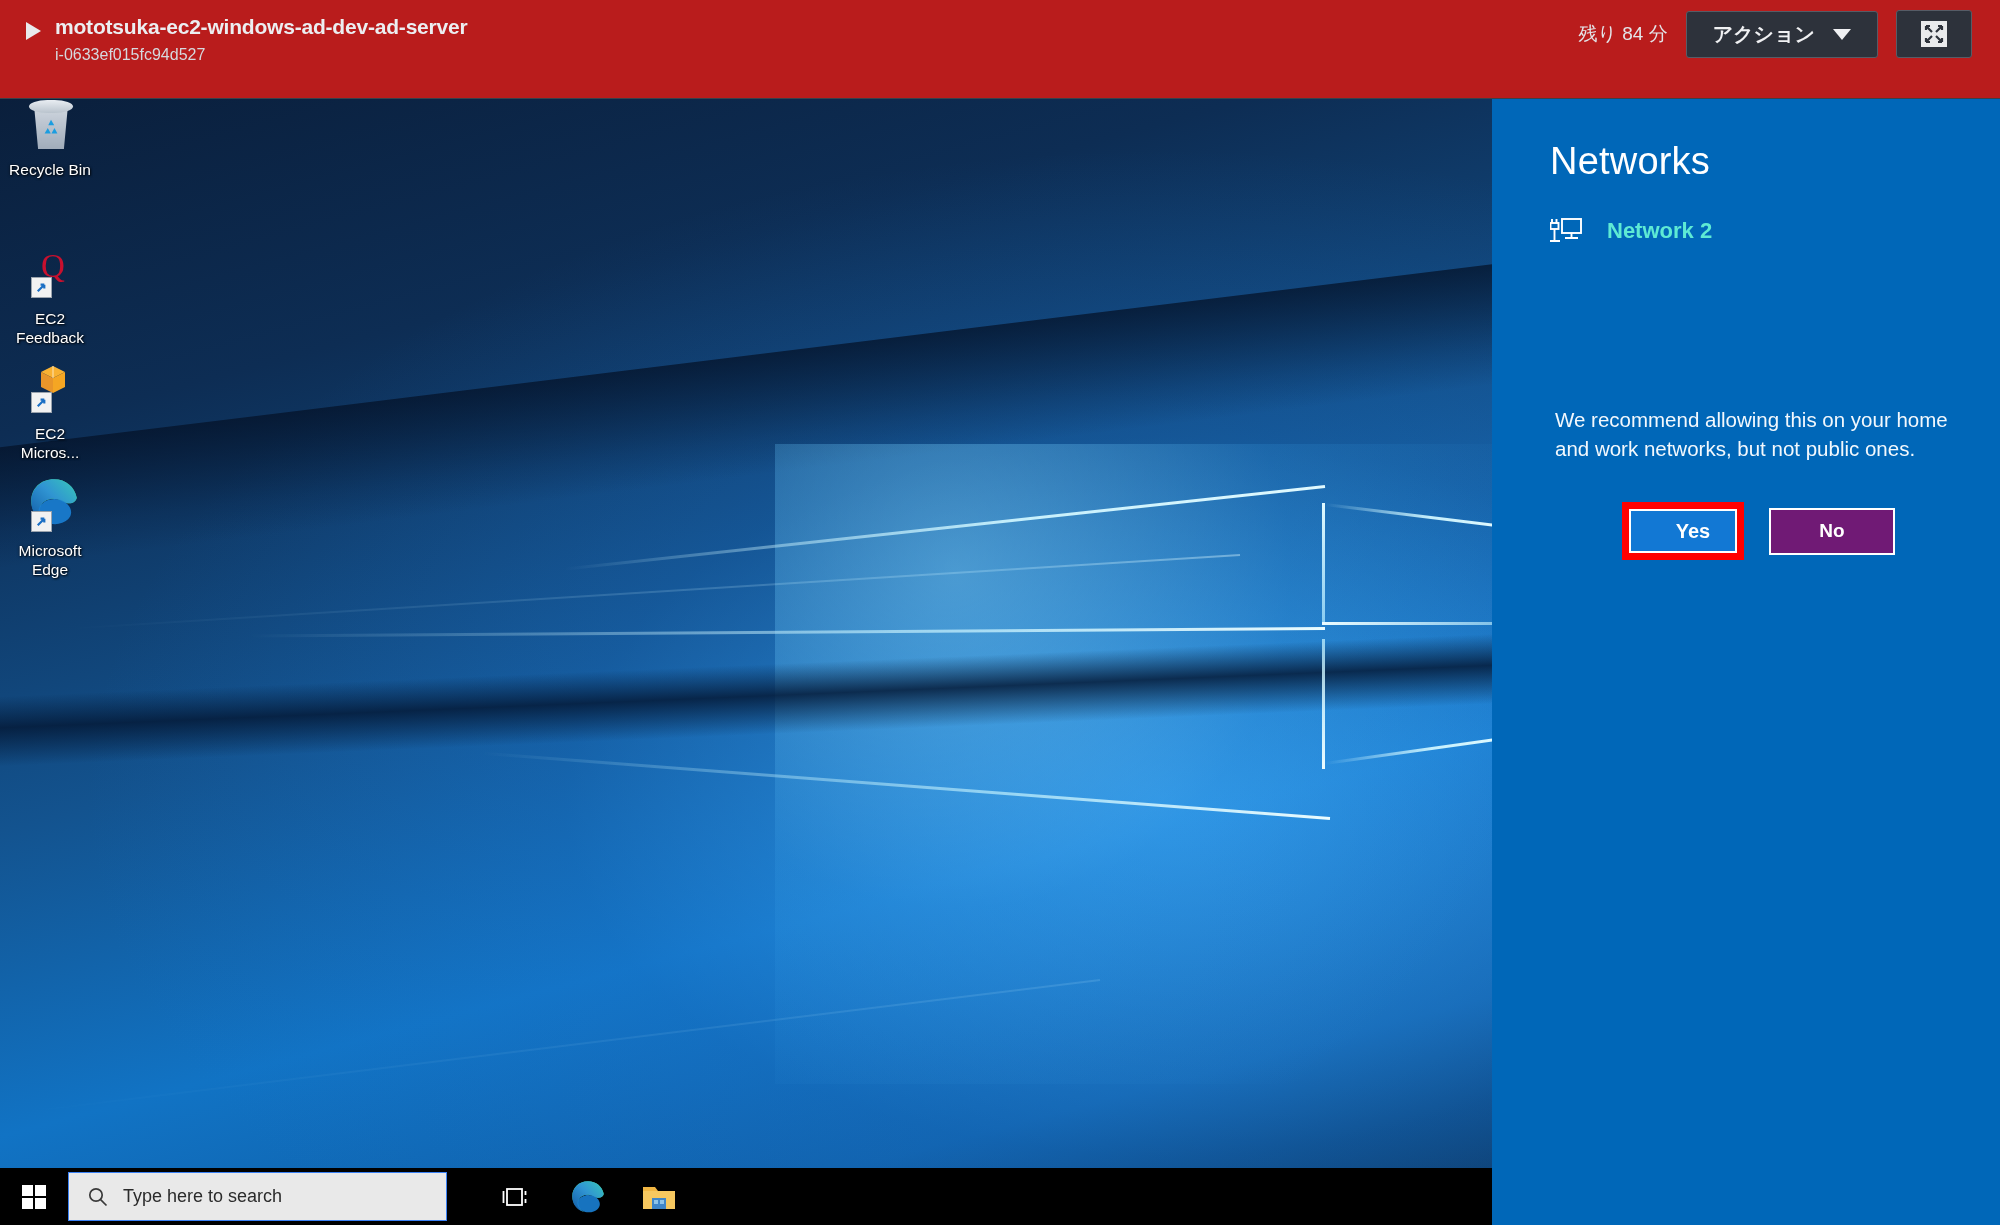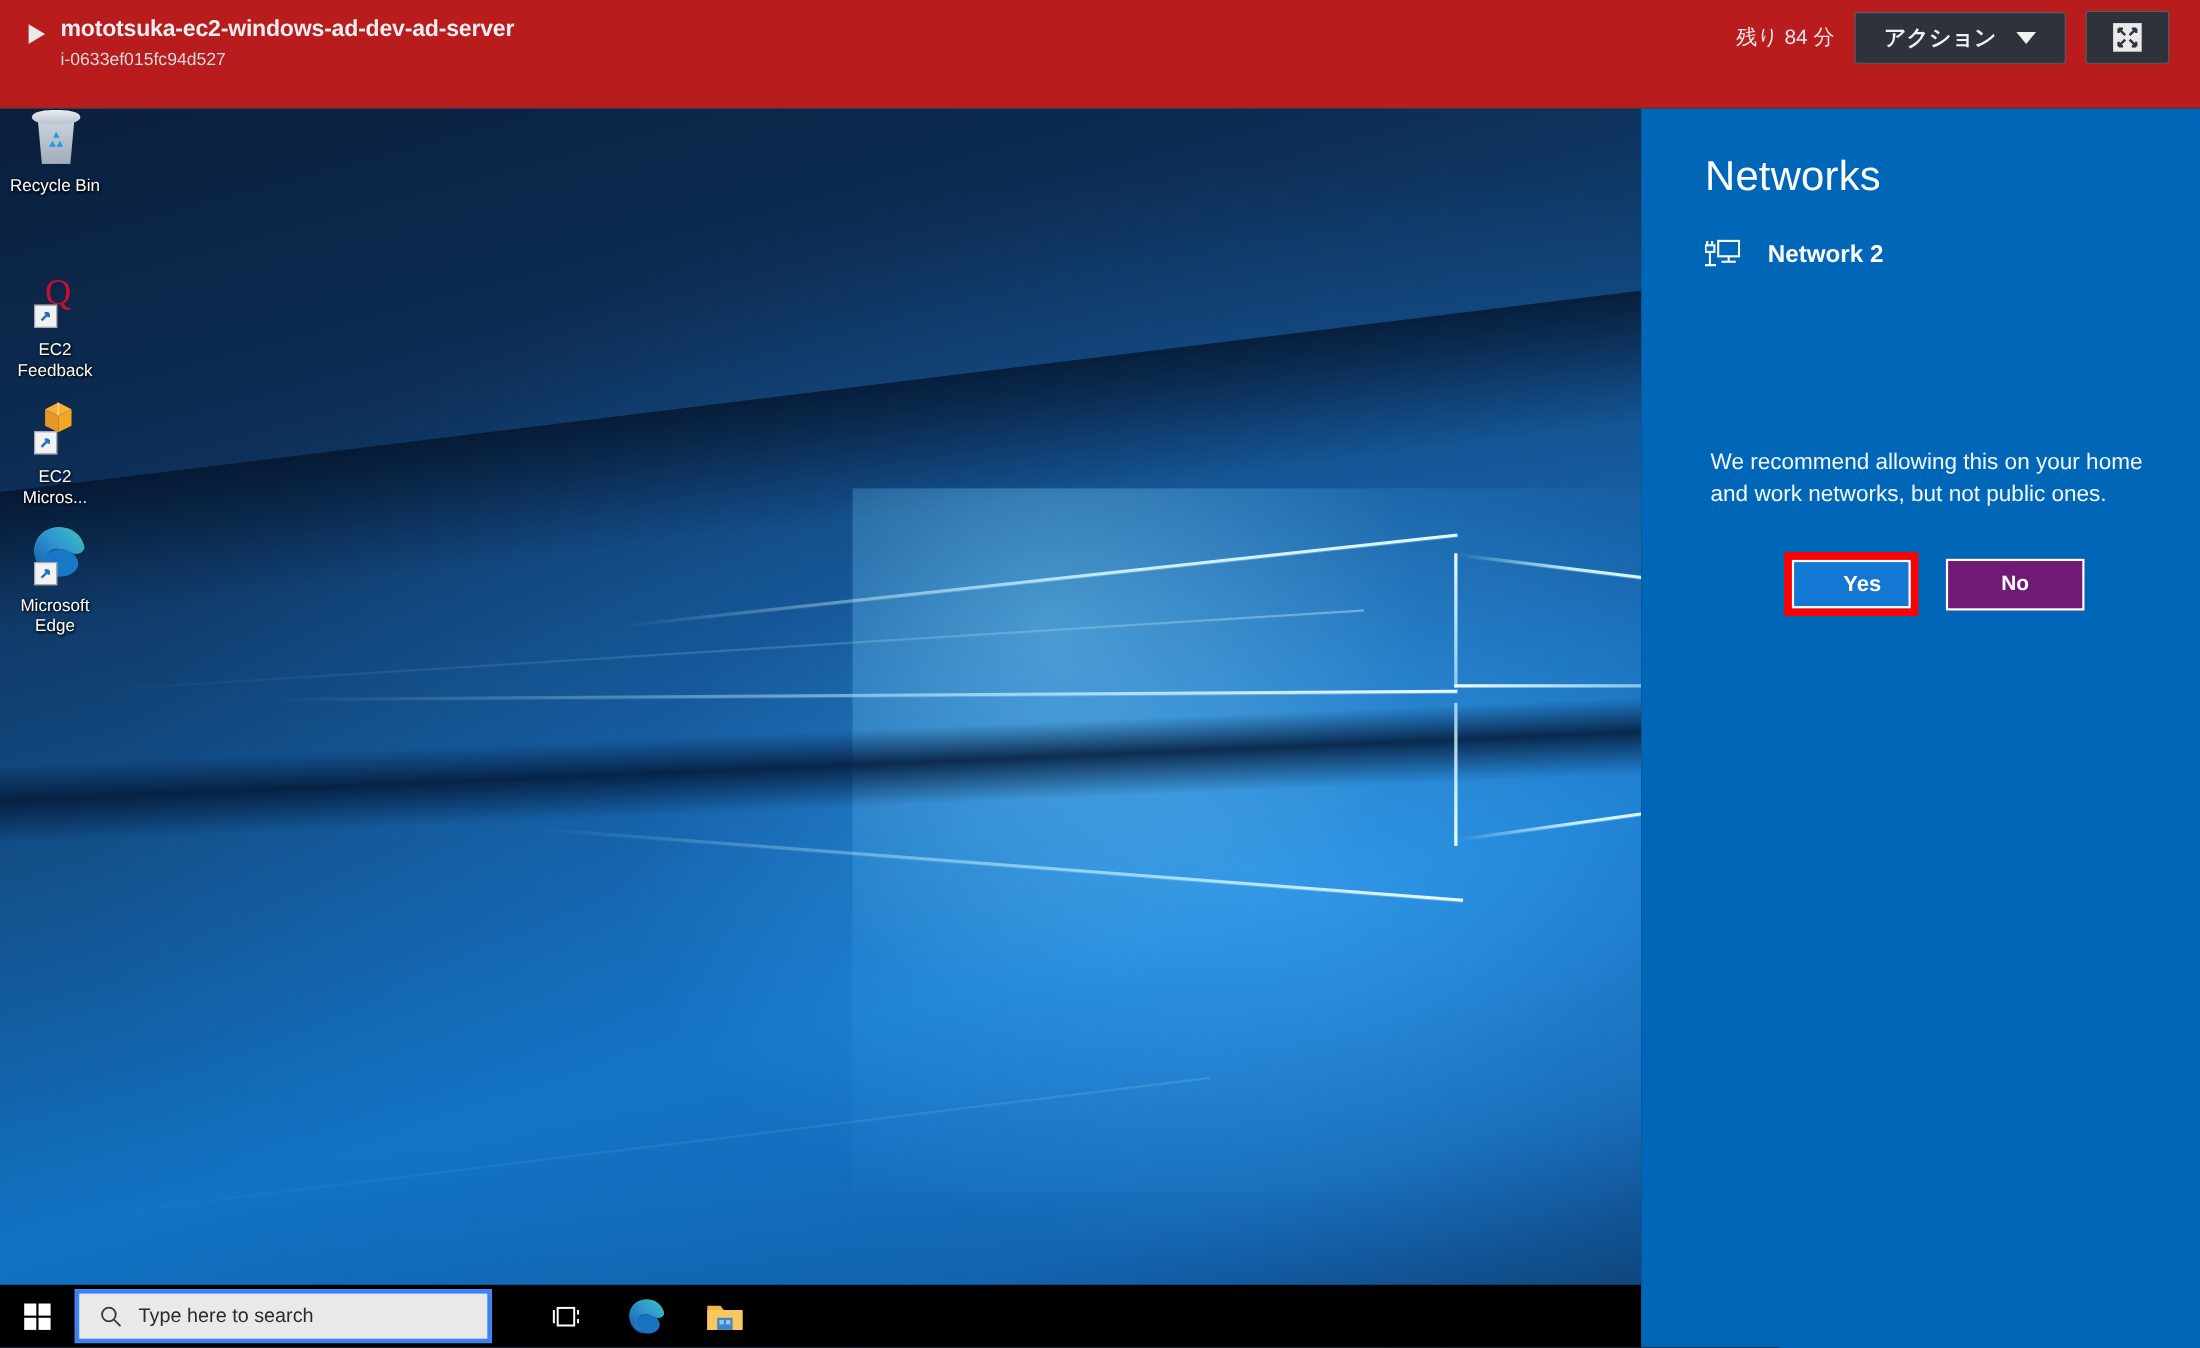--- a/index.html
+++ b/index.html
@@ -130,36 +130,36 @@
   .start-btn {
     width: 68px; height: 57px; display: flex; align-items: center; justify-content: center;
     cursor: pointer;
   }
   .win-logo { width: 24px; height: 24px; display: grid; grid-template-columns: 11px 11px; grid-template-rows: 11px 11px; gap: 2px; }
   .win-logo span { background: #ffffff; display: block; }
   .search-box {
     width: 379px; height: 49px; margin-left: 0px;
     background: #e9e9e9; display: flex; align-items: center;
     padding-left: 18px; gap: 14px; cursor: text;
-    border: 4px solid #3b82f6;
+    border: 1px solid #3b82f6;
   }
   .search-text { color: #2b2b2b; font-size: 18px; }
   .tb-icon { width: 63px; height: 57px; display: flex; align-items: center; justify-content: center; cursor: pointer; }
 
   
   .net-panel {
     position: absolute; left: 1492px; top: 99px; width: 508px; height: 1126px;
     background: #0067b8;
   }
   .net-title {
     position: absolute; left: 58px; top: 41px;
     font-size: 38px; color: #ffffff; font-weight: normal; letter-spacing: 0.2px;
   }
   .net-row { position: absolute; left: 58px; top: 118px; display: flex; align-items: center; gap: 25px; }
-  .net-name { font-size: 22px; color: #ffffff; font-weight: bold; }
+  .net-name { font-size: 22px; color: #5eead4; font-weight: bold; }
   .net-q {
     position: absolute; left: 63px; top: 190px; width: 420px;
     font-size: 20.5px; line-height: 29px; color: #f2f8fd;
   }
   .net-rec {
     position: absolute; left: 63px; top: 306px; width: 412px;
     font-size: 20.5px; line-height: 29px; color: #f2f8fd;
   }
   .btn-row { position: absolute; left: 130px; top: 403px; display: flex; align-items: center; gap: 25px; }
   .yes-wrap { padding: 7px; background: #ff0000; display: inline-block; }

